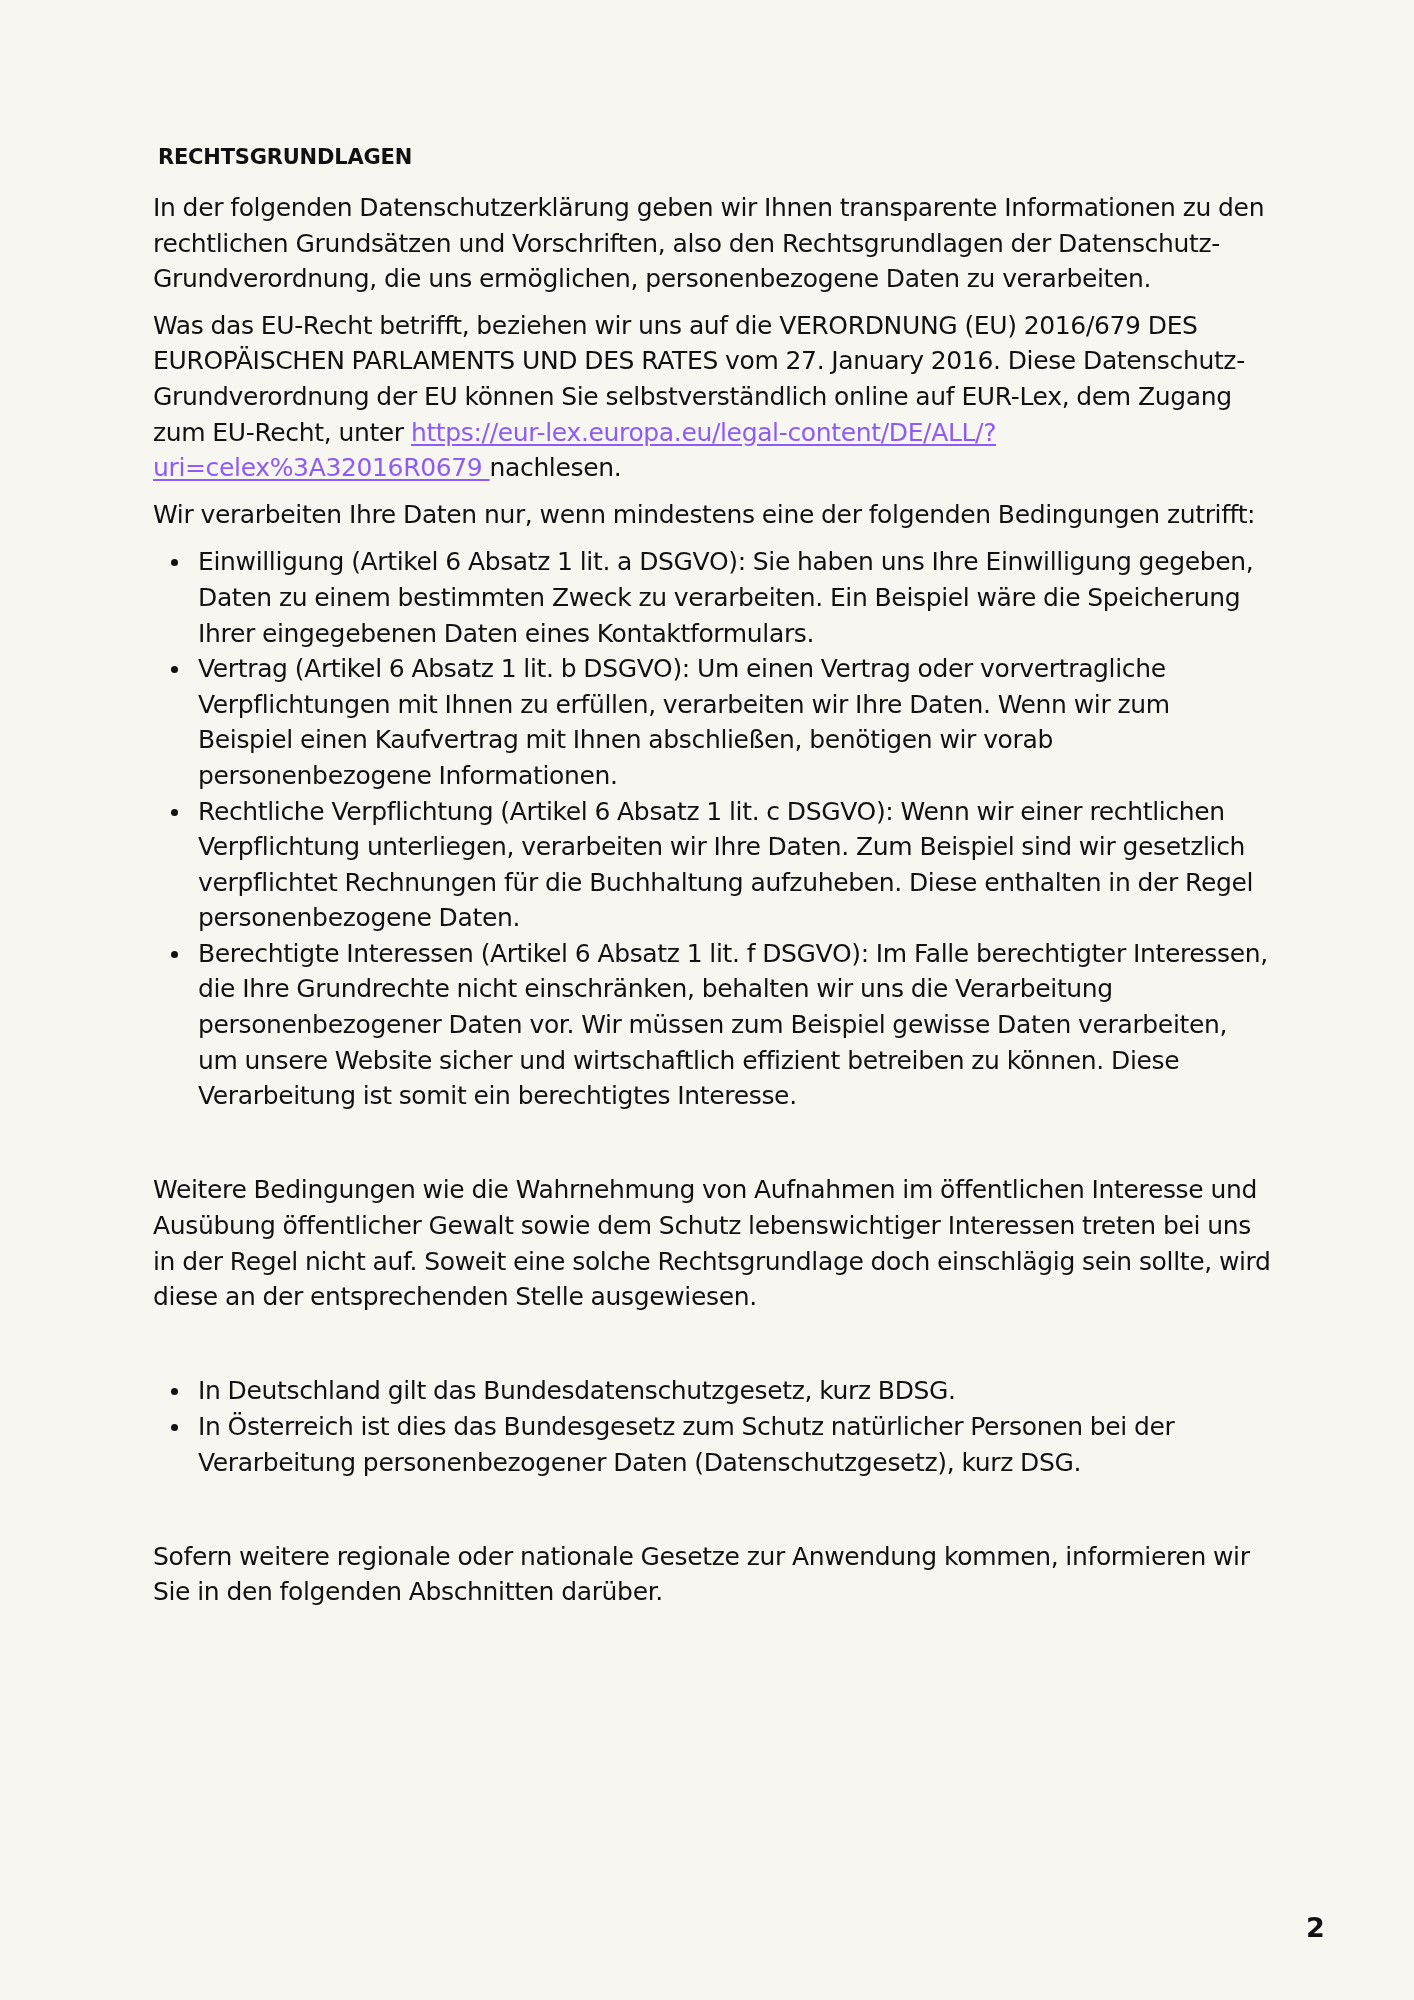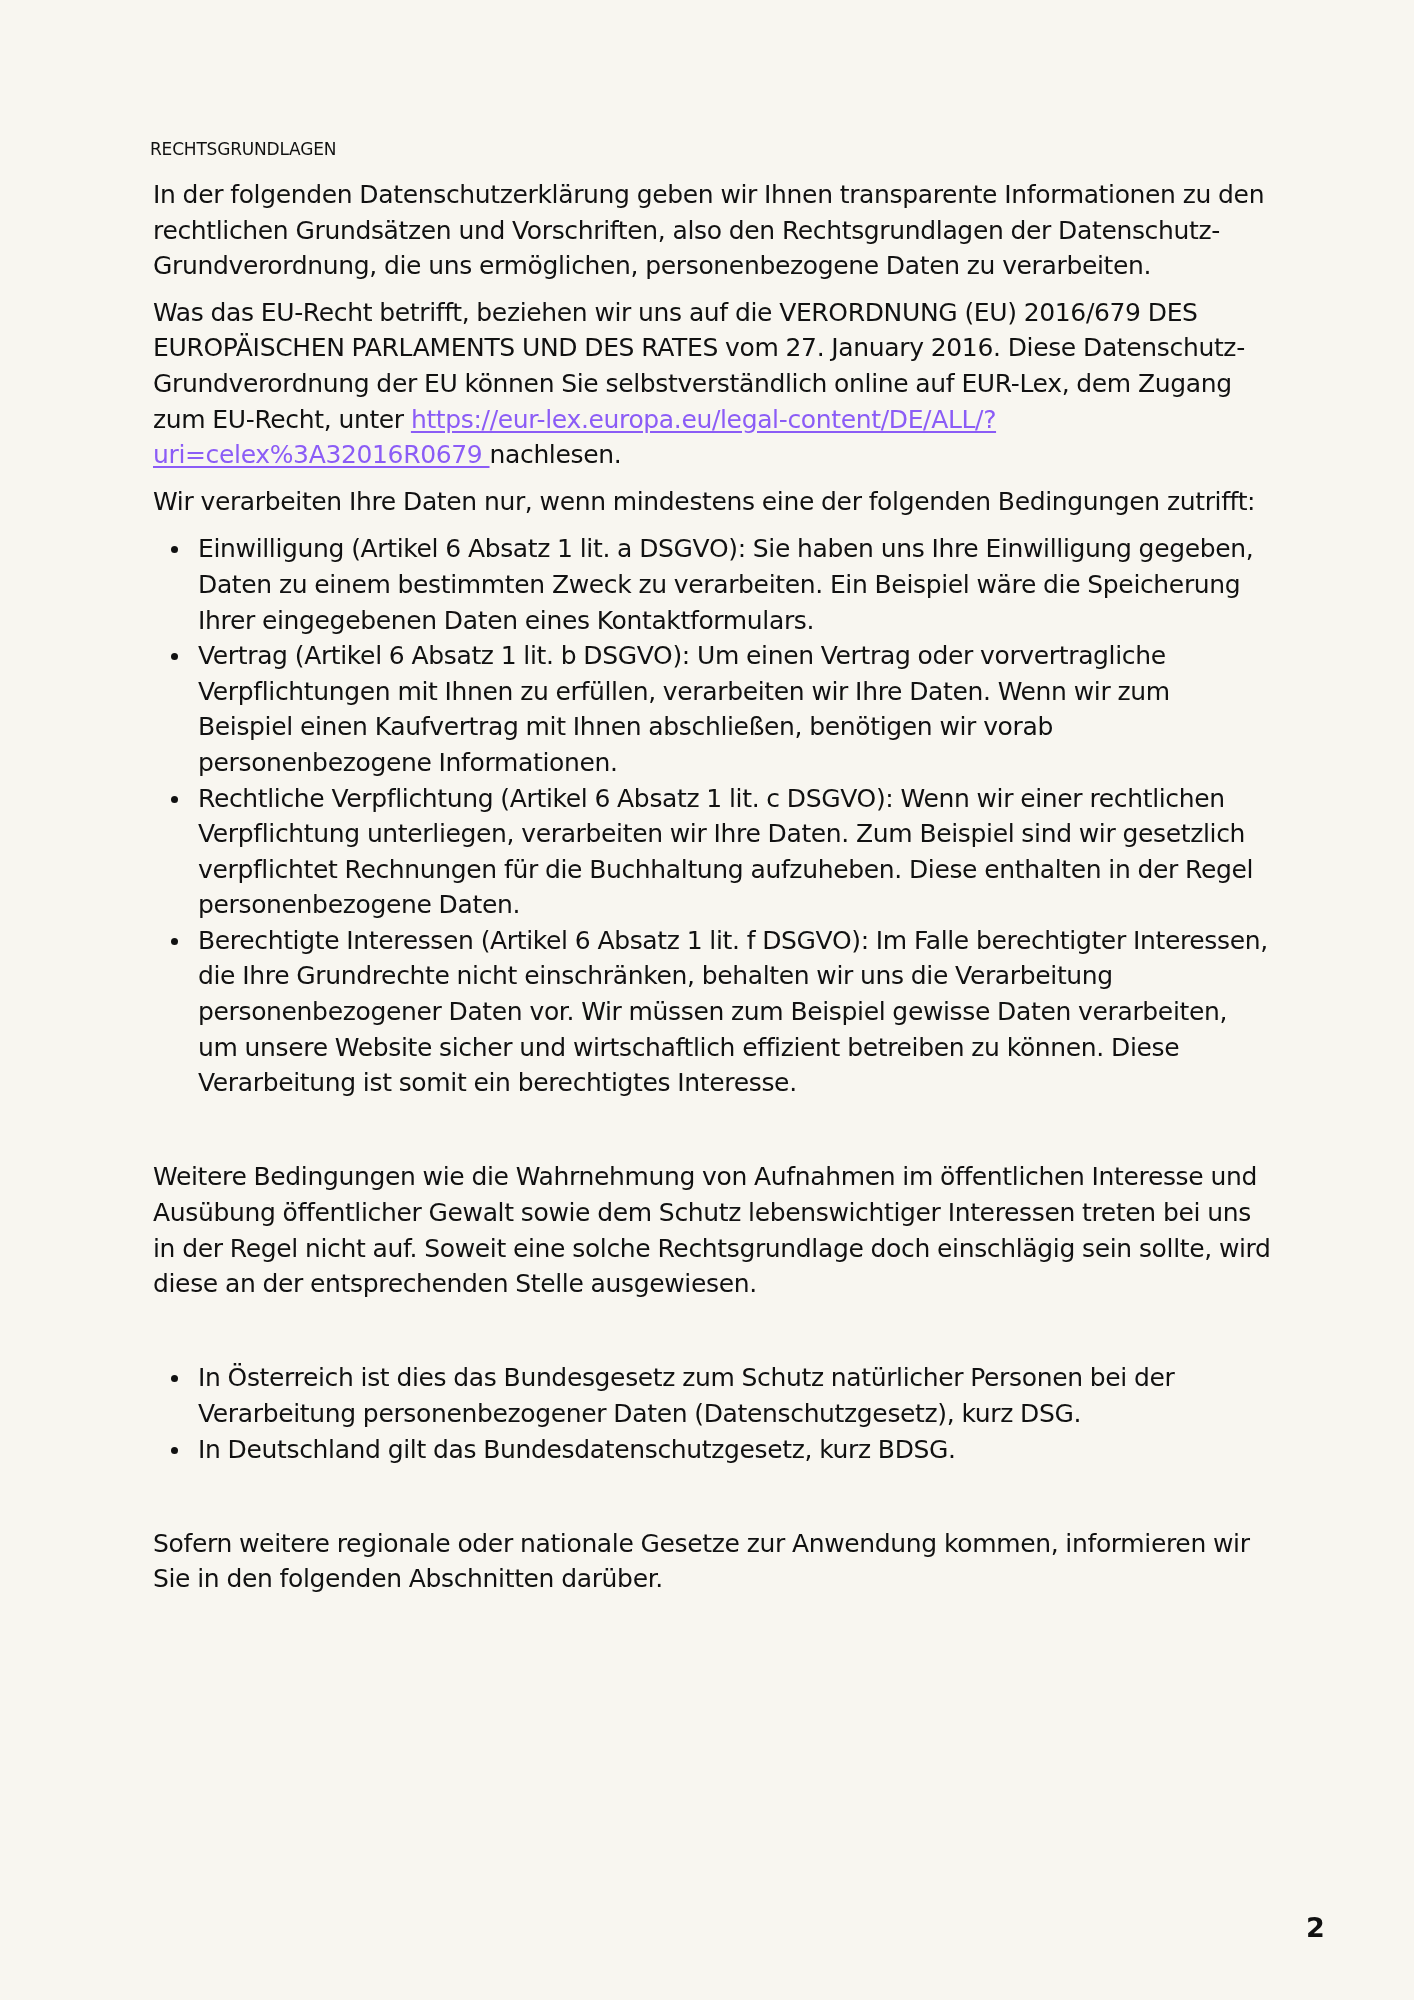--- a/index.html
+++ b/index.html
@@ -19,24 +19,24 @@
       position: absolute;
       left: 142px;
       top: 124px;
       width: 1140px;
       font-size: 25px;
       line-height: 35.6px;
       letter-spacing: -0.35px;
       word-spacing: -0.5px;
     }
     .heading {
-      font-weight: normal;
-      font-size: 17px;
+      font-weight: bold;
+      font-size: 21px;
       line-height: 34px;
-      margin: 8px;
+      margin: 16px;
       letter-spacing: -0.2px;
     }
     p {
       margin: 11px;
     }
     ul {
       margin: 12px;
       padding: 0 0 0 44px;
       list-style: none;
     }
@@ -90,22 +90,22 @@
   </ul>
 
   <div class="spacer"></div>
 
   <p>Weitere Bedingungen wie die Wahrnehmung von Aufnahmen im öffentlichen Interesse und Ausübung öffentlicher Gewalt sowie dem Schutz lebenswichtiger Interessen treten bei uns in der Regel nicht auf. Soweit eine solche Rechtsgrundlage doch einschlägig sein sollte, wird diese an der entsprechenden Stelle ausgewiesen.</p>
 
   <div class="spacer"></div>
 
 
   <ul>
+    <li>In Deutschland gilt das Bundesdatenschutzgesetz, kurz BDSG.</li>
     <li>In Österreich ist dies das Bundesgesetz zum Schutz natürlicher Personen bei der Verarbeitung personenbezogener Daten (Datenschutzgesetz), kurz DSG.</li>
-    <li>In Deutschland gilt das Bundesdatenschutzgesetz, kurz BDSG.</li>
   </ul>
 
   <div class="spacer"></div>
 
   <p>Sofern weitere regionale oder nationale Gesetze zur Anwendung kommen, informieren wir Sie in den folgenden Abschnitten darüber.</p>
 </div>
 
 <div class="page-number">2</div>
 
 </body></html>

